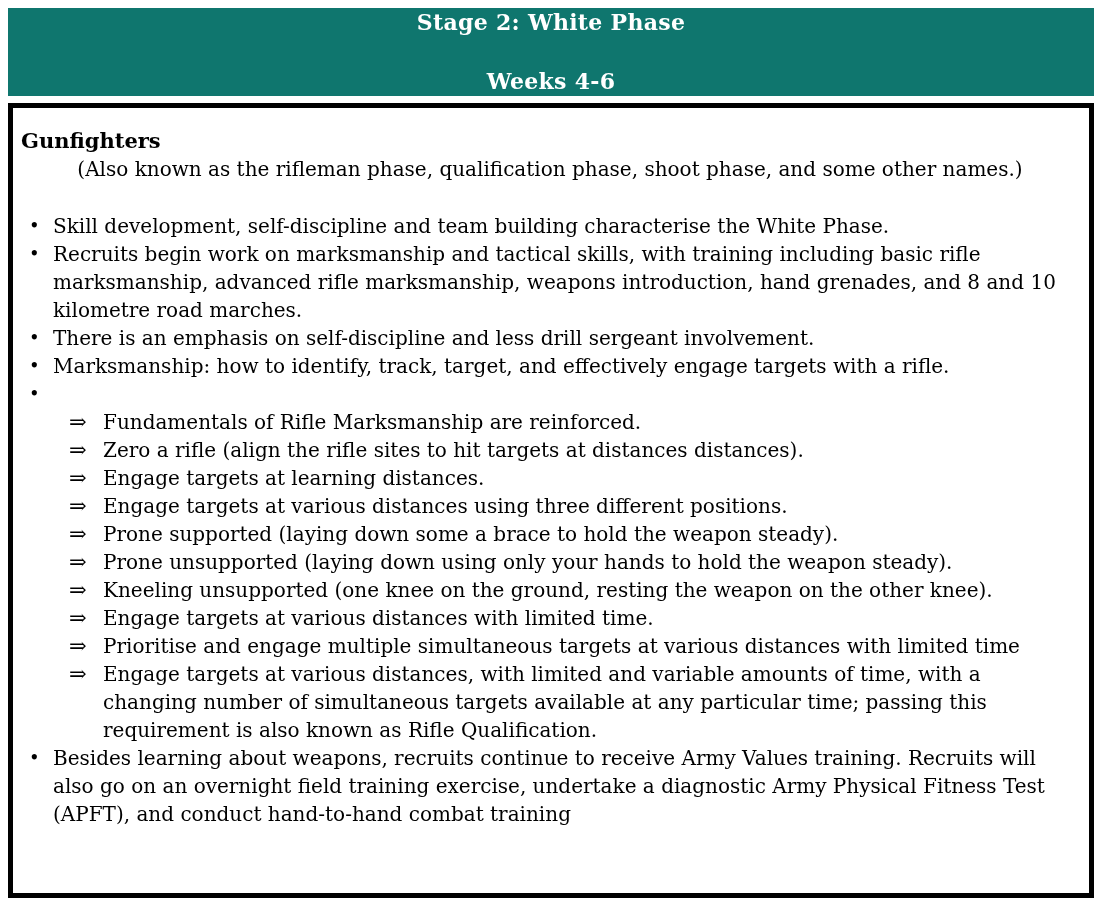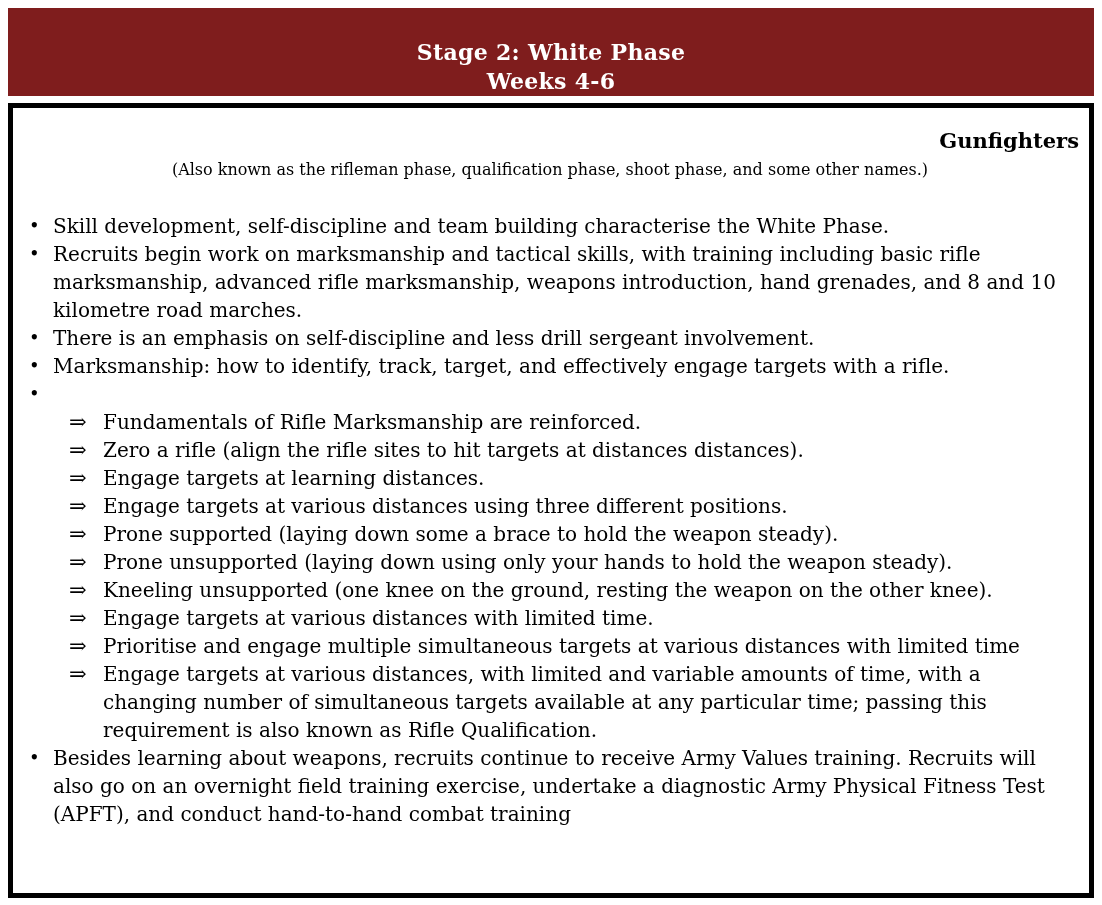--- a/index.html
+++ b/index.html
@@ -10,52 +10,52 @@
   body {
     width: 1102px;
     height: 905px;
     font-family: "DejaVu Serif", serif;
     color: #000000;
     box-sizing: border-box;
     padding: 8px 8px 0 8px;
   }
   .banner {
     height: 88px;
-    background: #7f1d1d;
+    background: #0f766e;
     color: #ffffff;
     font-weight: bold;
     font-size: 22px;
     line-height: 29px;
     text-align: center;
     display: flex;
     flex-direction: column;
-    justify-content: flex-end;
+    justify-content: space-between;
     letter-spacing: 0.3px;
   }
   .content-box {
     margin-top: 7px;
     border: 5px solid #000000;
     height: 795px;
     box-sizing: border-box;
     padding: 12px 10px 0 8px;
     overflow: hidden;
     font-size: 20px;
     line-height: 28px;
   }
   .box-title {
     margin: 6px 0 0 0;
     font-size: 21px;
     font-weight: bold;
-    text-align: right;
+    text-align: left;
     line-height: 29px;
   }
   .box-subtitle {
     margin: 0 0 28px 0;
     text-align: center;
-    font-size: 16px;
+    font-size: 20px;
     line-height: 29px;
   }
   ul.bullets {
     list-style: none;
     margin: 0;
     padding: 0 0 0 8px;
   }
   li.bullet {
     display: grid;
     grid-template-columns: 24px 1fr;

